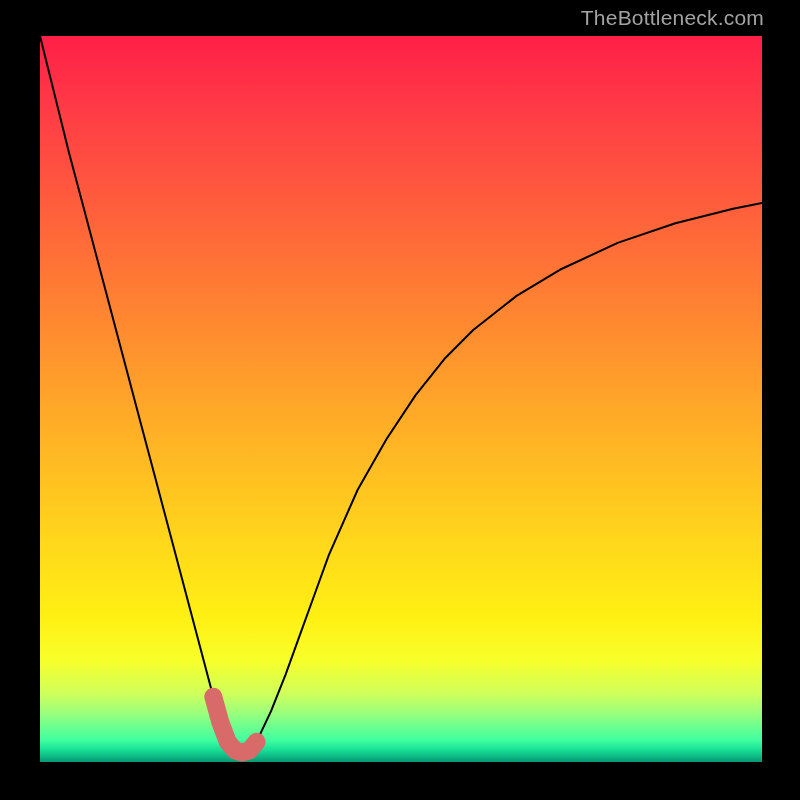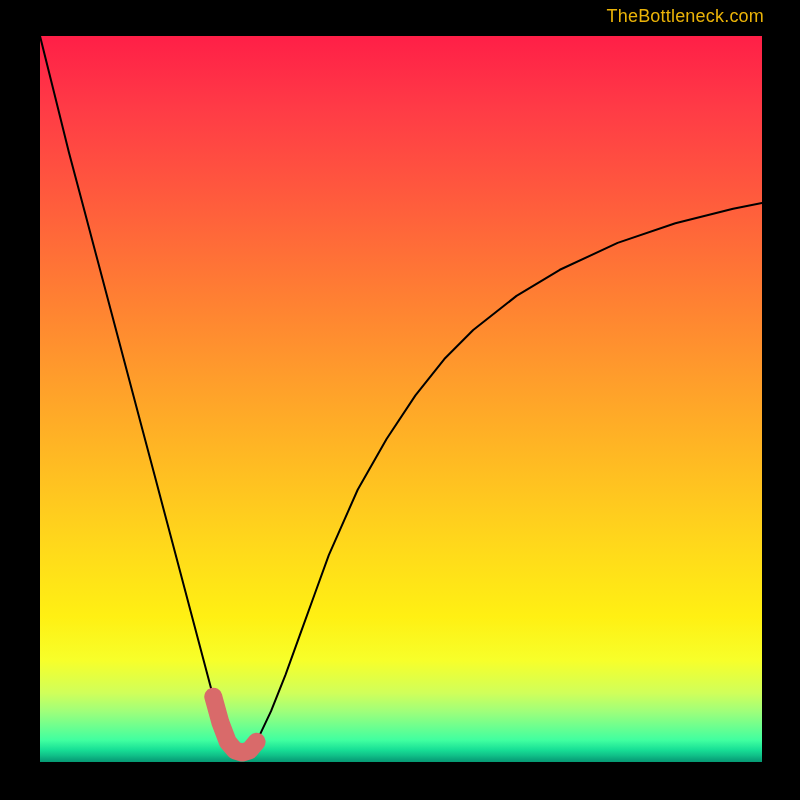--- a/index.html
+++ b/index.html
@@ -58,22 +58,22 @@
     position: absolute;
     left: 0;
     top: 0;
     width: 722px;
     height: 726px;
   }
   .watermark {
     position: absolute;
     top: 6px;
     right: 36px;
-    color: #eab308;
-    font-size: 18px;
+    color: #a3a3a3;
+    font-size: 21px;
     font-weight: 500;
     letter-spacing: 0.2px;
   }
 </style>
 </head>
 <body>
 
 <div class="frame">
   <div class="watermark">TheBottleneck.com</div>
   <div class="plot-area">

